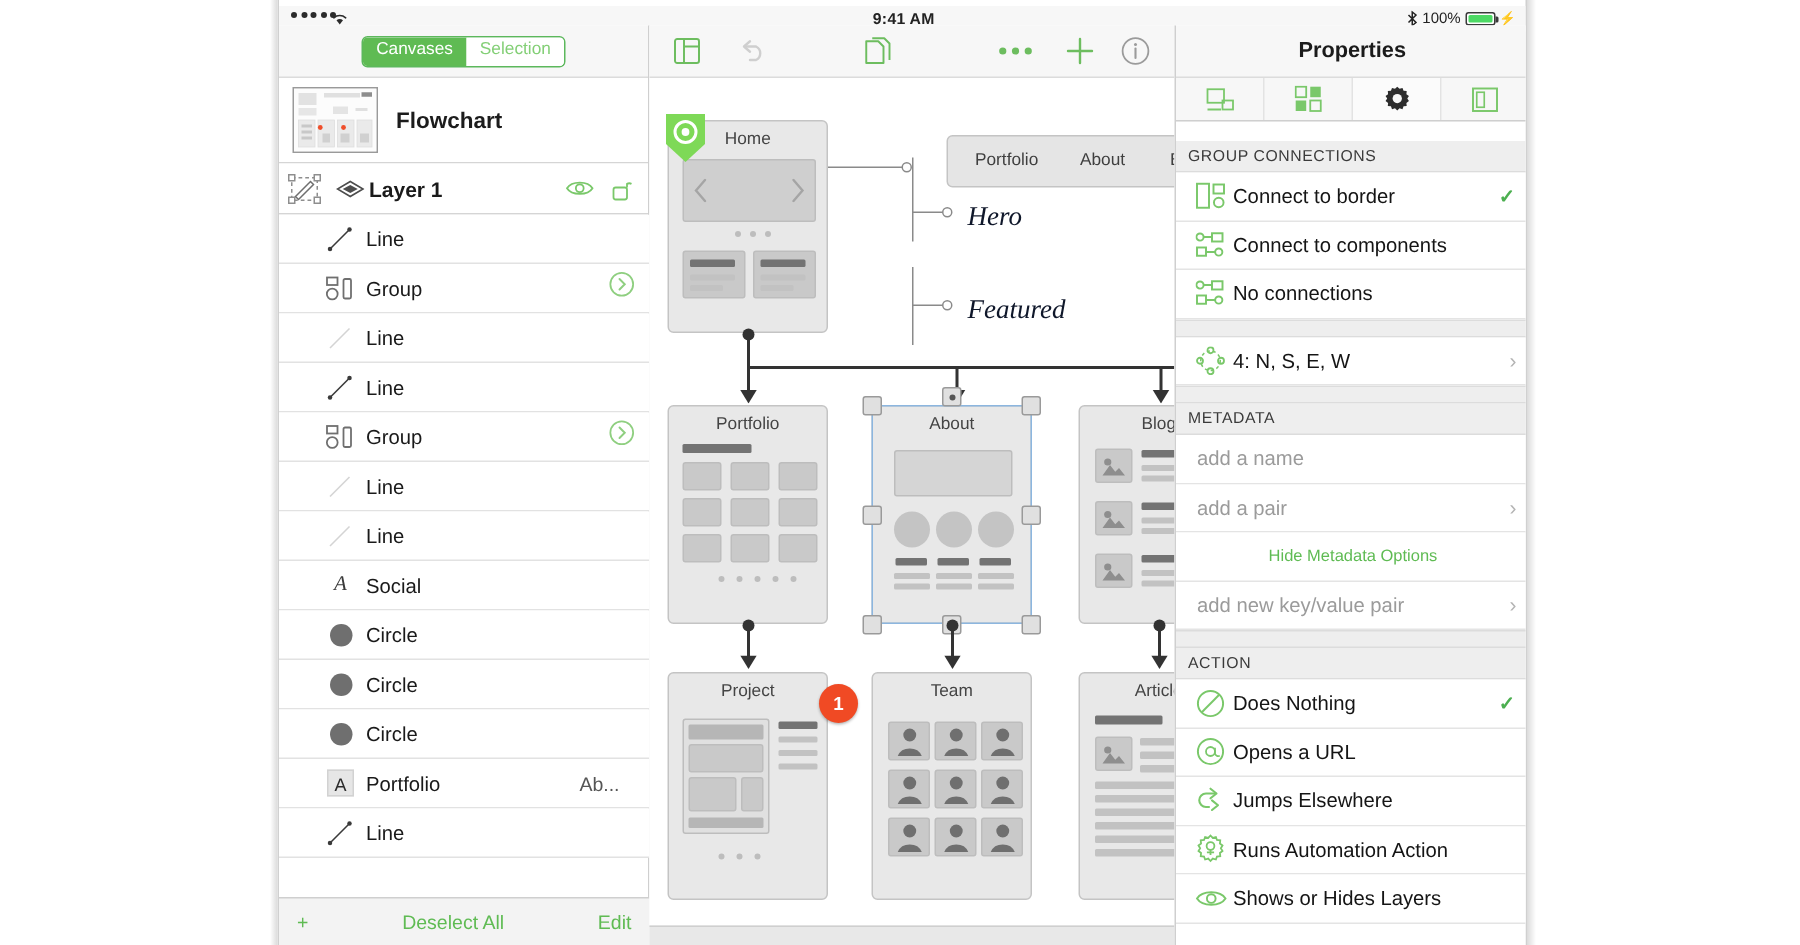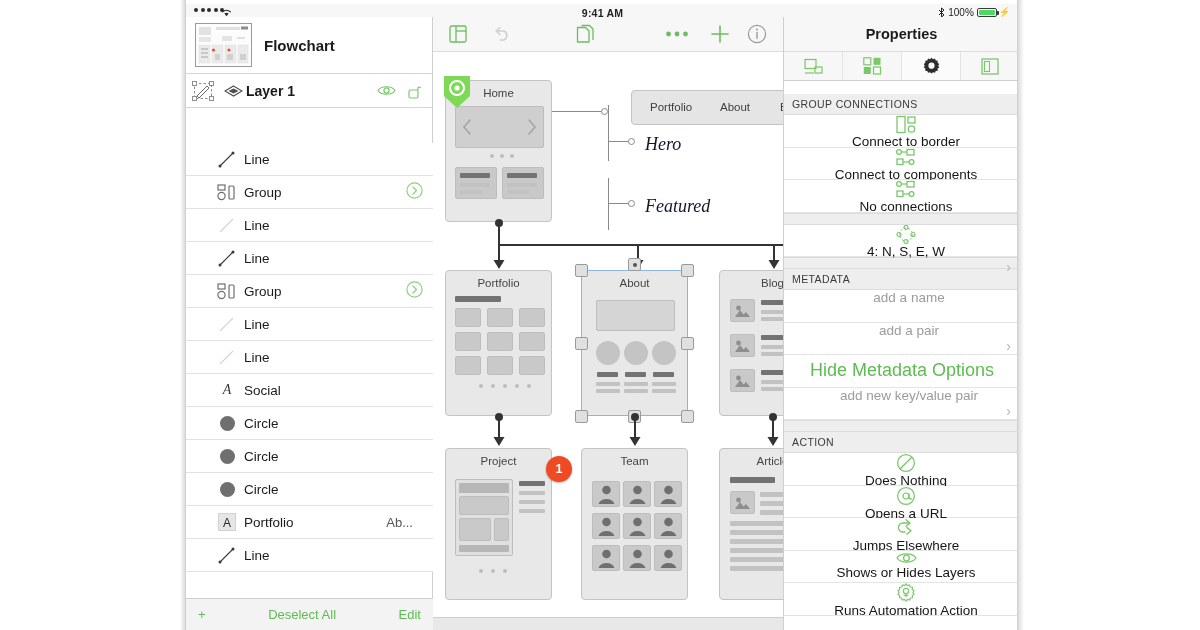--- a/index.html
+++ b/index.html
@@ -173,30 +173,30 @@
   .ptab:last-child { border-right:none; }
   .ptab.active { background:#fbfbfb; }
 
   .sect-head {
     height:21px; background:#eeeeee; border-bottom:1px solid #dcdcdc;
     display:flex; align-items:center; padding-left:8px;
     font-size:10.5px; letter-spacing:.4px; color:#3a3a3a;
   }
   .prow {
     height:32.5px; display:flex; align-items:center; background:#fff;
-    border-bottom:1px solid #e4e4e4; padding-left:8px; position:relative;flex-direction:column;
+    border-bottom:1px solid #e4e4e4; padding-left:8px; position:relative;
   }
   .prow .pico { width:30px; display:flex; justify-content:center; align-items:center; flex:none; }
   .prow .plabel { font-size:13.5px; color:#151515; }
   .prow .plabel.muted { color:#9b9b9b; }
   .prow .pcheck { margin-left:auto; margin-right:10px; color:#4caf50; font-size:13px; font-weight:bold; }
   .prow .pchev { margin-left:auto; margin-right:9px; color:#b4b4b4; font-size:14px; }
   .prow.nopad { padding-left:14px; }
   .prow.green-center { justify-content:center; padding-left:0; }
-  .prow.green-center .plabel { color:#5fbb53; font-size:18px; }
+  .prow.green-center .plabel { color:#5fbb53; font-size:11px; }
   .spacer { height:12px; background:#eeeeee; border-bottom:1px solid #dcdcdc; border-top:1px solid #dcdcdc;}
   .props-scroll { position:absolute; left:0; top:77px; width:236px; height:532px; overflow:hidden; }
 </style>
 </head>
 <body>
 
 <div id="app">
 
   <div class="shadow-l"></div>
   <div class="shadow-r"></div>
@@ -223,20 +223,26 @@
         <span class="sb-batt-txt">100%</span>
         <span class="sb-batt">
             <i></i>
           </span>
         <span class="sb-bolt">⚡</span>
       </div>
     </div>
 
     <div class="sidebar">
 
+      <div class="sb-top">
+        <div class="segmented">
+          <div class="seg active">Canvases</div>
+          <div class="seg inactive">Selection</div>
+        </div>
+      </div>
 
       <div class="canvas-row">
         <div class="canvas-thumb">
           <svg width="55" height="42" viewBox="0 0 55 42">
             <rect x="0" y="0" width="55" height="42" fill="#fcfcfc"></rect>
             <rect x="3" y="3" width="12" height="8" fill="#e2e2e2"></rect>
             <rect x="20" y="3" width="24" height="3" fill="#e0e0e0"></rect>
             <rect x="45" y="2.5" width="7" height="3" fill="#8d8d8d"></rect>
             <rect x="3" y="13" width="12" height="5" fill="#e6e6e6"></rect>
             <rect x="26" y="12" width="10" height="5" fill="#e4e4e4"></rect>
@@ -835,35 +841,35 @@
               <svg width="20" height="20" viewBox="0 0 20 20">
                 <path d="M13 5 H7 a4.5 4.5 0 0 0 0 9 h2" fill="none" stroke="#7ac86a" stroke-width="1.4" stroke-linecap="round"></path>
                 <path d="M10 1.8 L14 5 L10 8.2" fill="none" stroke="#7ac86a" stroke-width="1.4" stroke-linecap="round" stroke-linejoin="round"></path>
                 <path d="M11 16 L15 12.8 L11 9.6" fill="none" stroke="#7ac86a" stroke-width="1.4" stroke-linecap="round" stroke-linejoin="round"></path>
               </svg>
             </div>
             <div class="plabel">Jumps Elsewhere</div>
           </div>
           <div class="prow">
             <div class="pico">
-              <svg width="21" height="14" viewBox="0 0 21 14">
-                <path d="M1 7 C4.5 1.5 16.5 1.5 20 7 C16.5 12.5 4.5 12.5 1 7 Z" fill="none" stroke="#7ac86a" stroke-width="1.3"></path>
-                <circle cx="10.5" cy="7" r="2.9" fill="none" stroke="#7ac86a" stroke-width="1.3"></circle>
-              </svg>
-            </div>
-            <div class="plabel">Shows or Hides Layers</div>
-          </div>
-          <div class="prow">
-            <div class="pico">
               <svg width="20" height="20" viewBox="0 0 20 20">
                 <path d="M10 1 L11.5 2.6 L13.6 2 L14.3 4 L16.5 4.2 L16.3 6.4 L18 7.6 L16.9 9.5 L18 11.4 L16.3 12.6 L16.5 14.8 L14.3 15 L13.6 17 L11.5 16.4 L10 18 L8.5 16.4 L6.4 17 L5.7 15 L3.5 14.8 L3.7 12.6 L2 11.4 L3.1 9.5 L2 7.6 L3.7 6.4 L3.5 4.2 L5.7 4 L6.4 2 L8.5 2.6 Z" fill="none" stroke="#7ac86a" stroke-width="1.2"></path>
                 <circle cx="10" cy="8" r="2.6" fill="none" stroke="#7ac86a" stroke-width="1.2"></circle>
                 <line x1="10" y1="10.6" x2="10" y2="14" stroke="#7ac86a" stroke-width="1.2"></line>
                 <line x1="7.6" y1="12.3" x2="12.4" y2="12.3" stroke="#7ac86a" stroke-width="1.2"></line>
               </svg>
             </div>
             <div class="plabel">Runs Automation Action</div>
           </div>
+          <div class="prow">
+            <div class="pico">
+              <svg width="21" height="14" viewBox="0 0 21 14">
+                <path d="M1 7 C4.5 1.5 16.5 1.5 20 7 C16.5 12.5 4.5 12.5 1 7 Z" fill="none" stroke="#7ac86a" stroke-width="1.3"></path>
+                <circle cx="10.5" cy="7" r="2.9" fill="none" stroke="#7ac86a" stroke-width="1.3"></circle>
+              </svg>
+            </div>
+            <div class="plabel">Shows or Hides Layers</div>
+          </div>
         </div>
     </div>
 
   </div>
 </div>
 
 </body></html>

